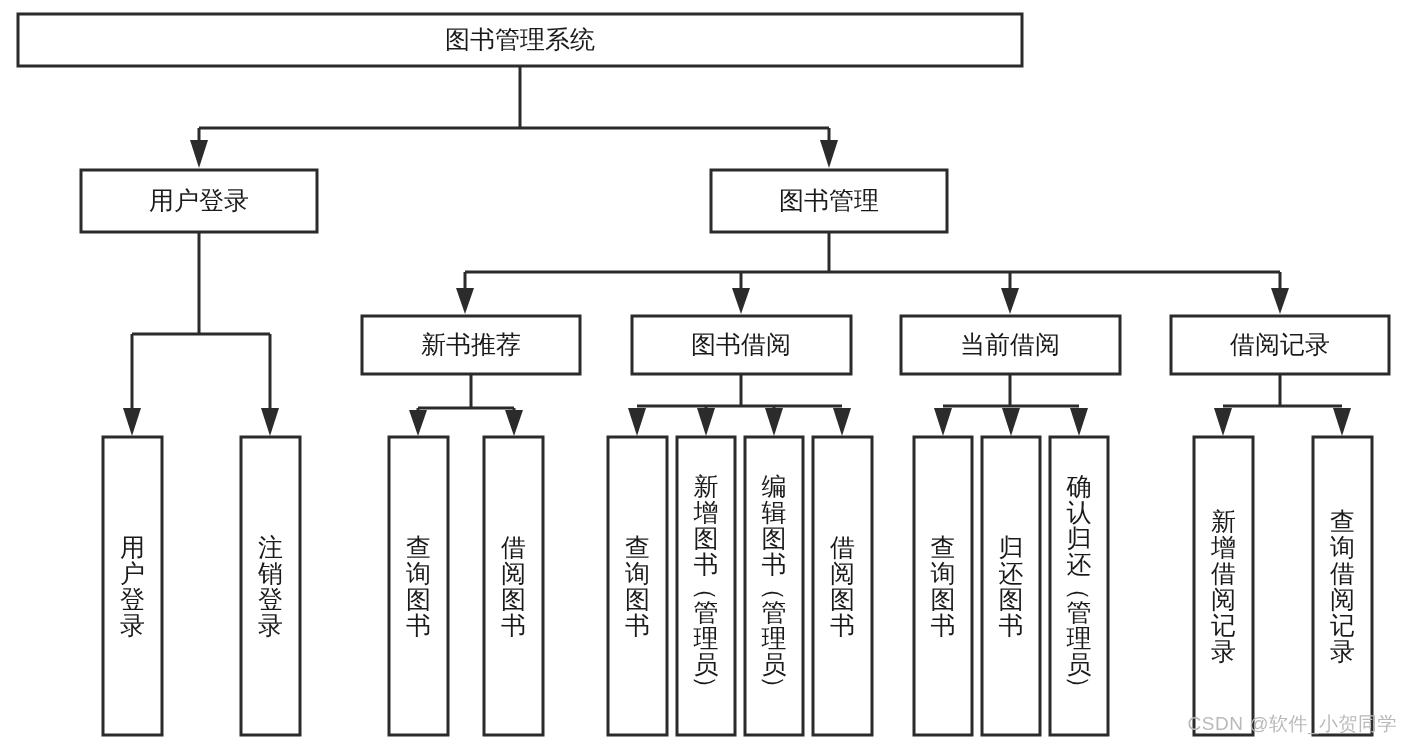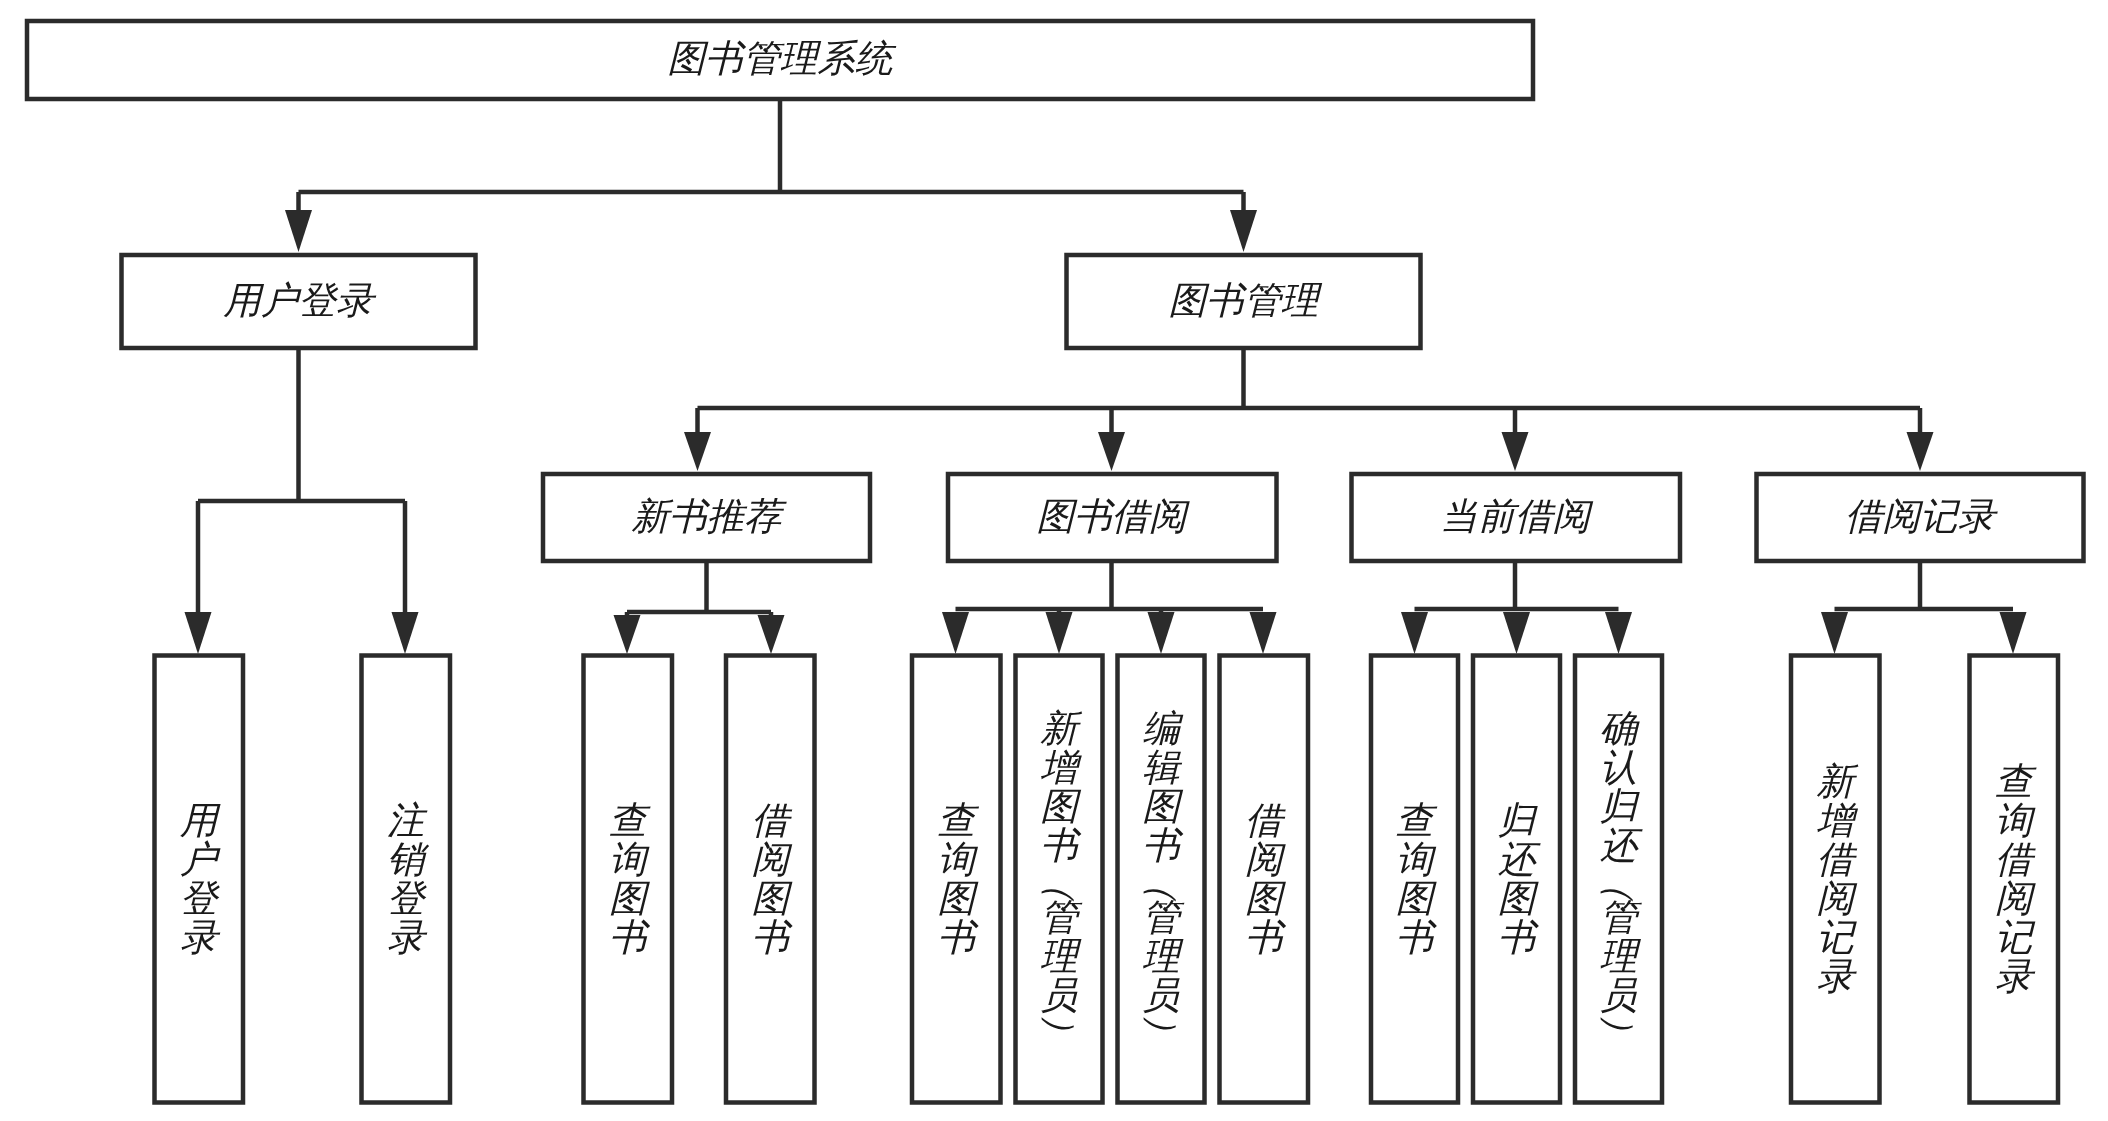--- a/index.html
+++ b/index.html
@@ -11,21 +11,20 @@
     width: 1405px;
     height: 747px;
     font-family: "Liberation Sans", "DejaVu Sans", sans-serif;
     overflow: hidden;
   }
   #diagram-root {
     position: relative;
     width: 1405px;
     height: 741px;
     background: #ffffff;
-    font-style: italic;
   }
   svg#flow-svg {
     position: absolute;
     left: 0;
     top: 0;
     width: 1405px;
     height: 747px;
     display: block;
   }
   .node-box {
@@ -294,13 +293,14 @@
       <div class="leaf-label" title="查询借阅记录" style="left: 1313px; top: 437px; width: 59px; height: 298px;">
         <span>查</span>
         <span>询</span>
         <span>借</span>
         <span>阅</span>
         <span>记</span>
         <span>录</span>
       </div>
     </div>
 
+  <div class="watermark">CSDN @软件_小贺同学</div>
 </div>
 
 </body></html>

